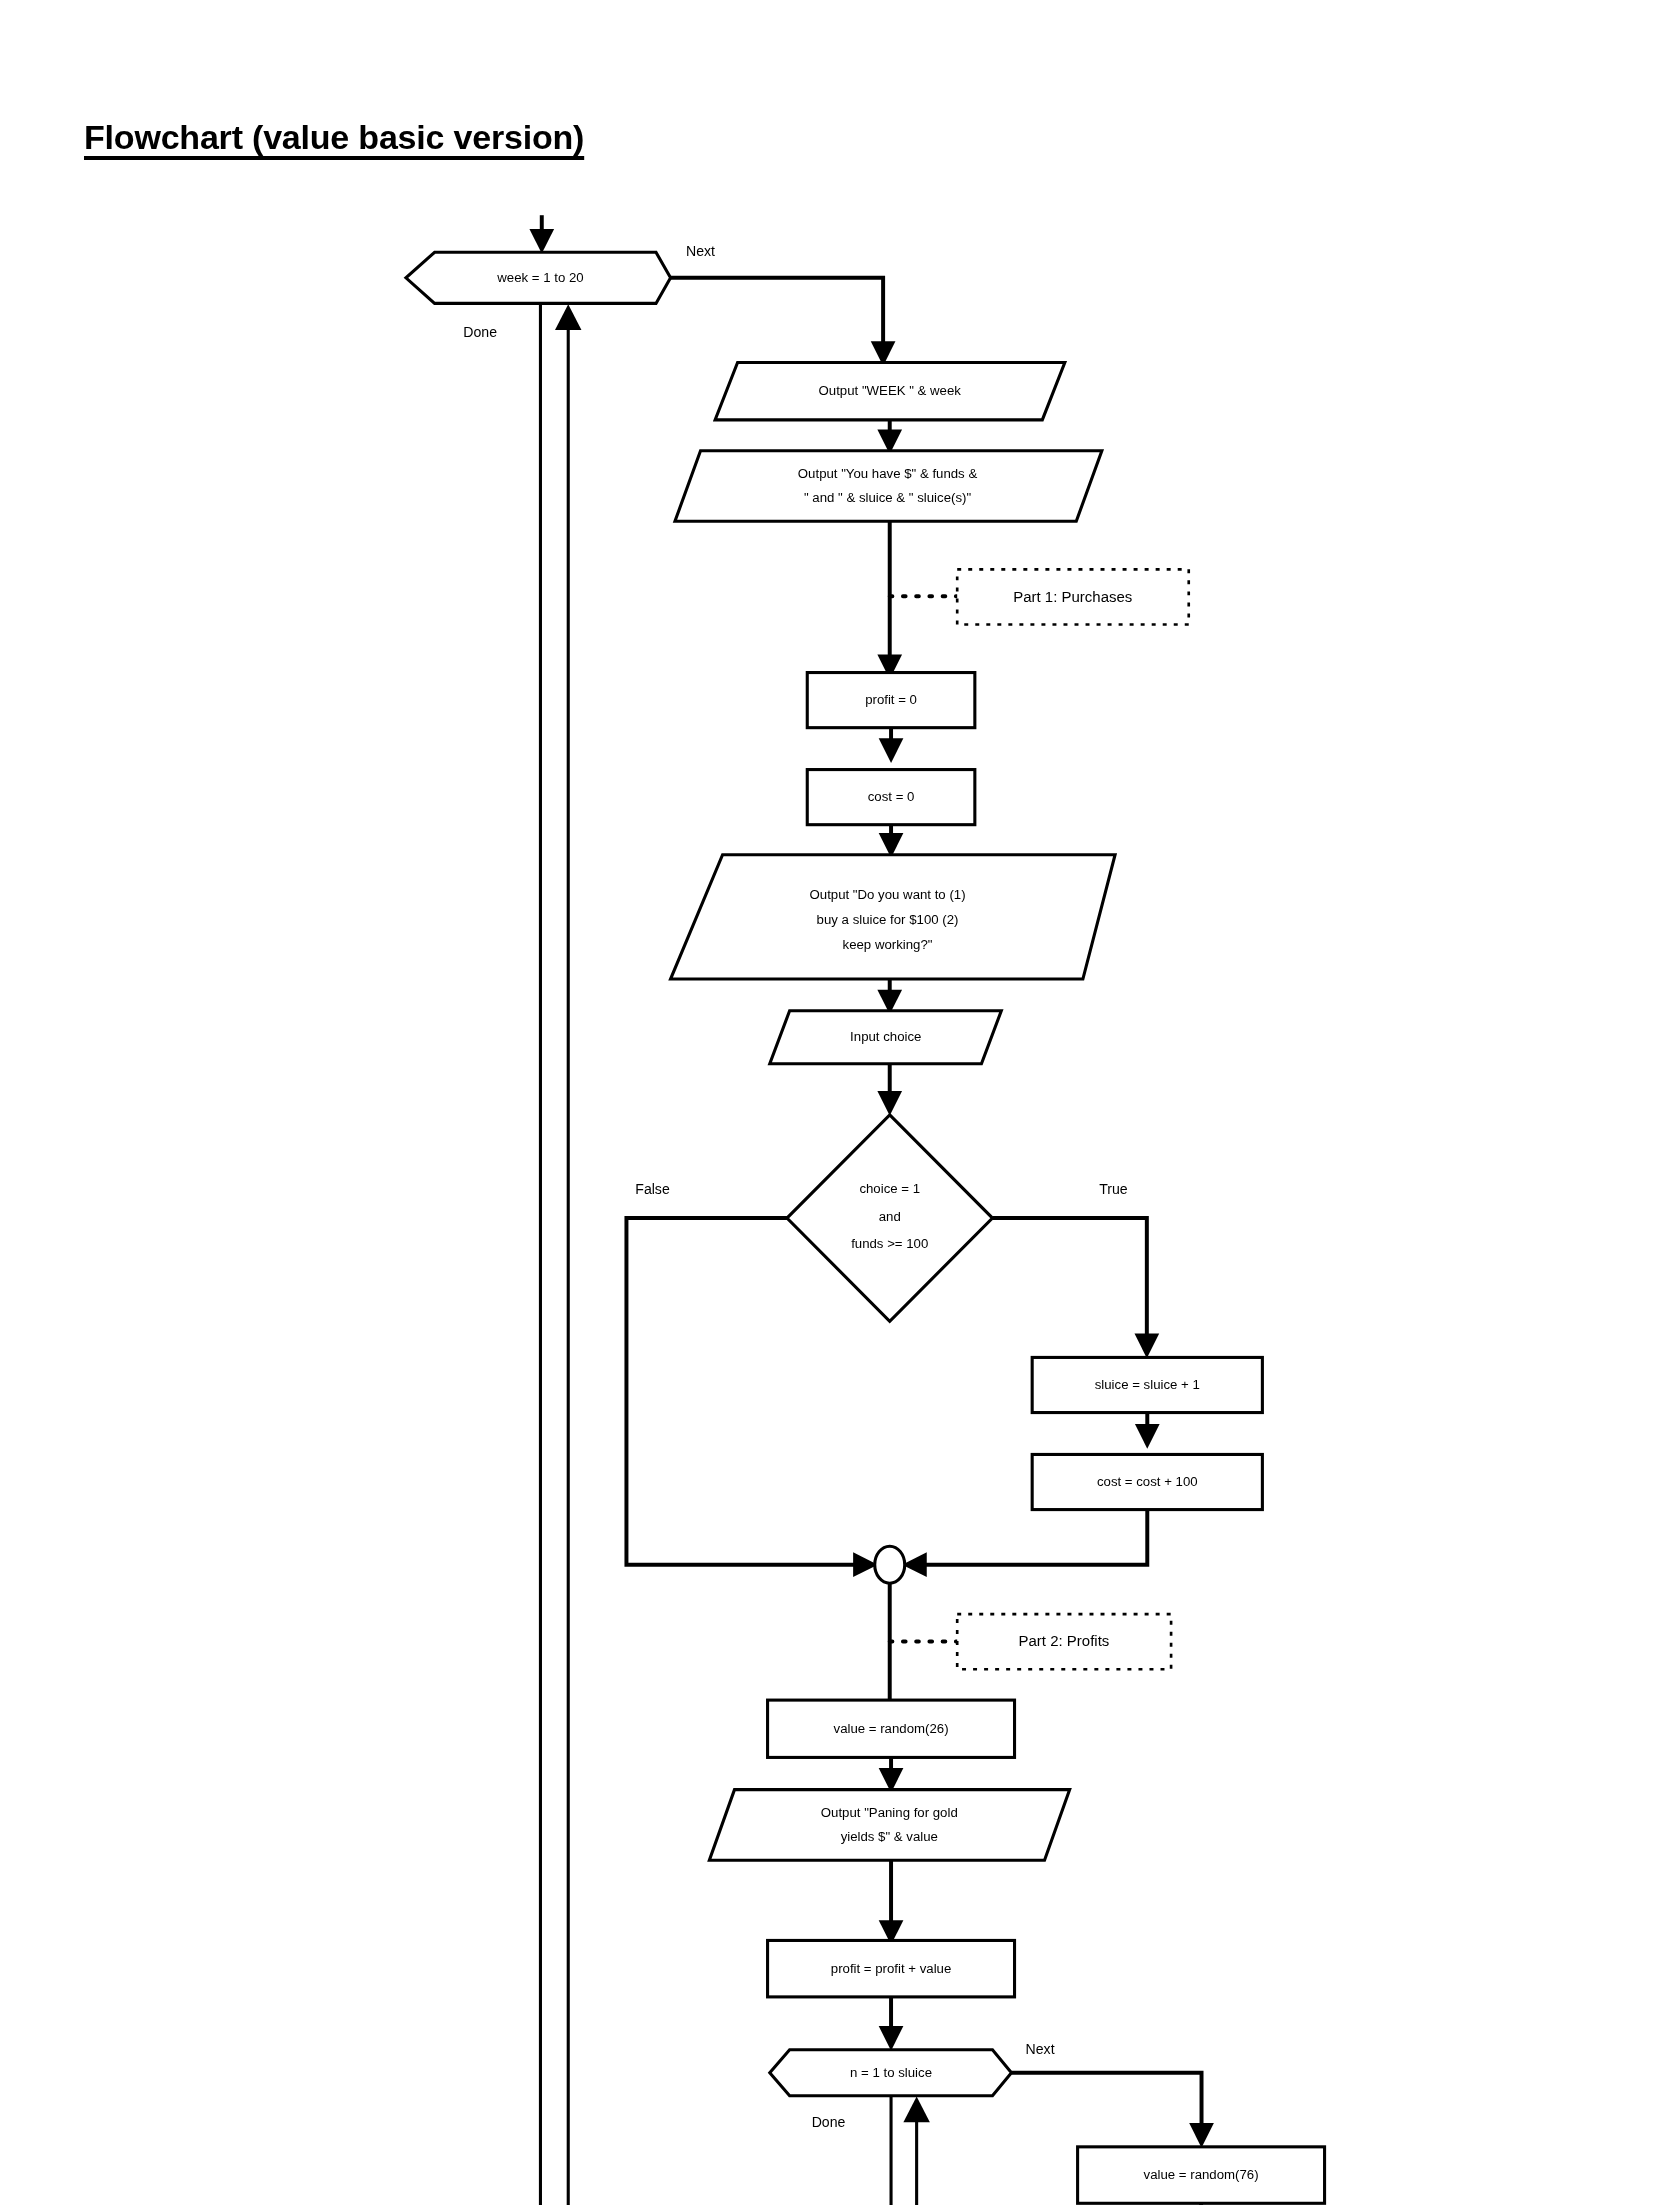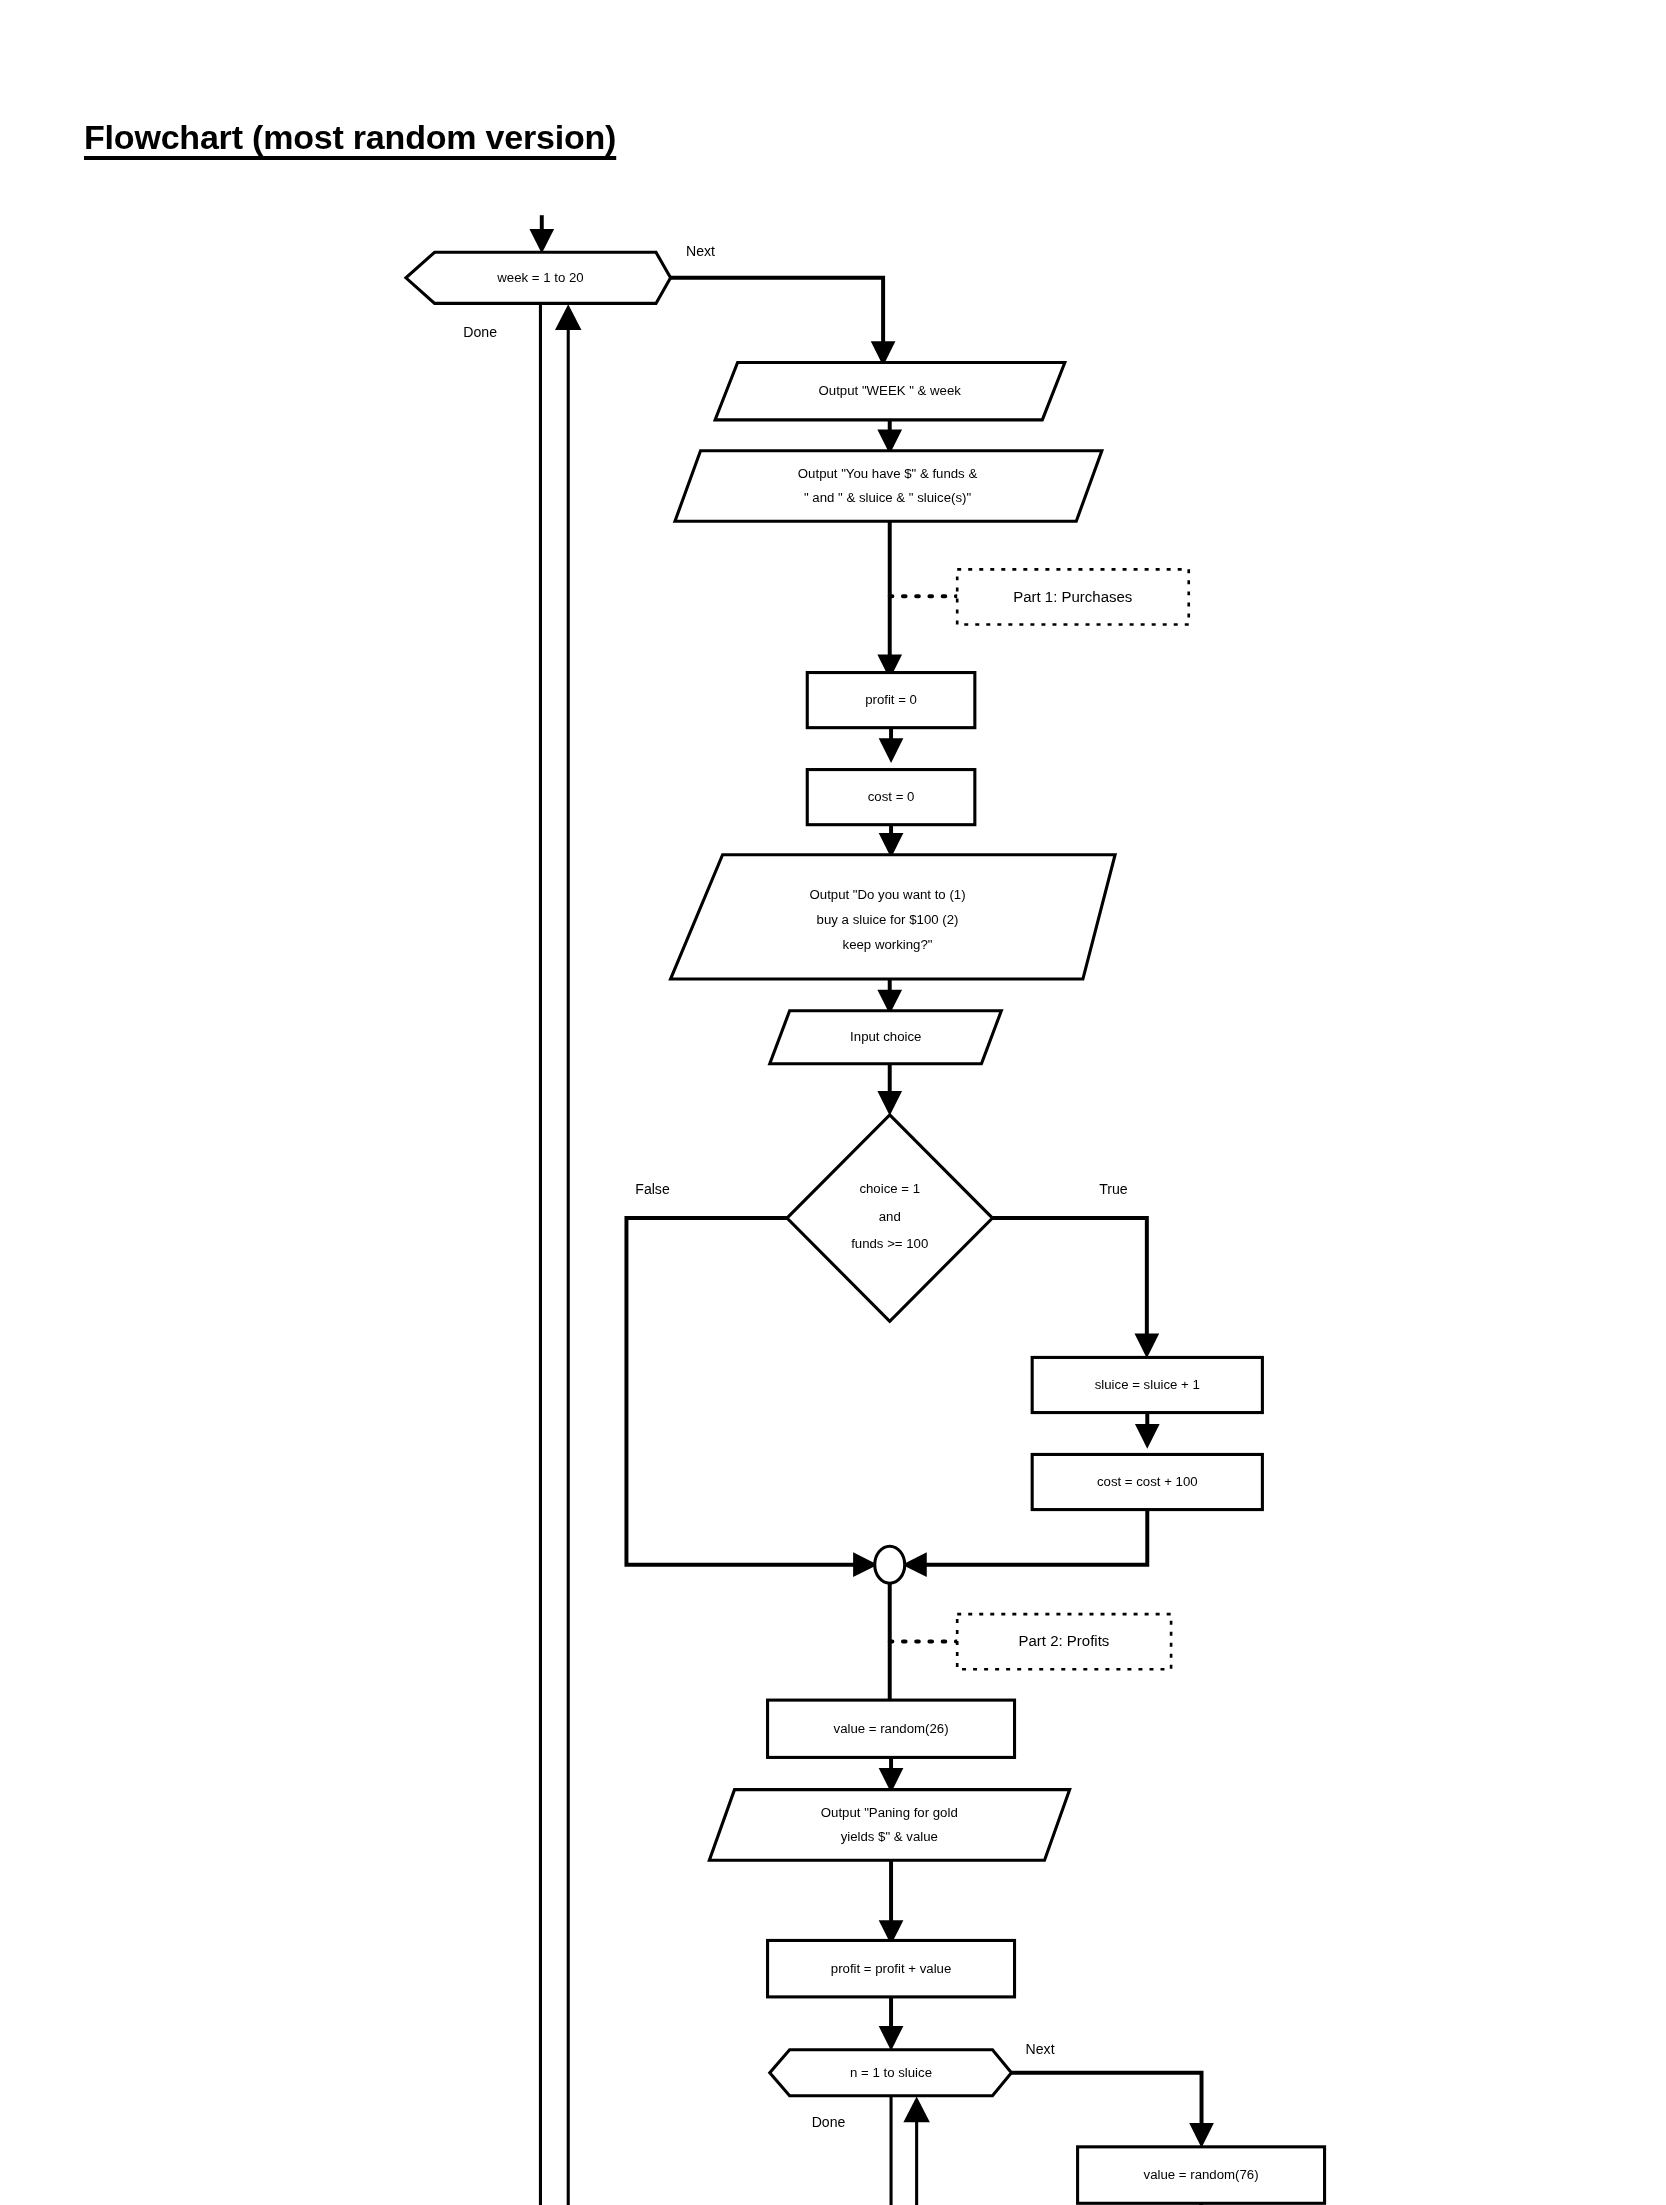--- a/index.html
+++ b/index.html
@@ -92,21 +92,21 @@
     font-family: "Liberation Sans", sans-serif;
     font-size: 34px;
     fill: #000000;
     text-anchor: middle;
     dominant-baseline: middle;
   }
 </style>
 </head>
 <body>
 
-<div id="page-title">Flowchart (most random version)</div>
+<div id="page-title">Flowchart (value basic version)</div>
 
 <svg id="flow-svg" width="1667" height="2740" viewBox="0 0 3779 6213">
 
   <g>
     <line class="conn" x1="1228" y1="488" x2="1228" y2="548"></line>
     <polygon class="arrowhead" points="1228,575 1200,519 1256,519"></polygon>
   </g>
 
   <g>
     <polygon class="shape-outline" points="985,572 1487,572 1520,630 1487,688 985,688 920,630"></polygon>

